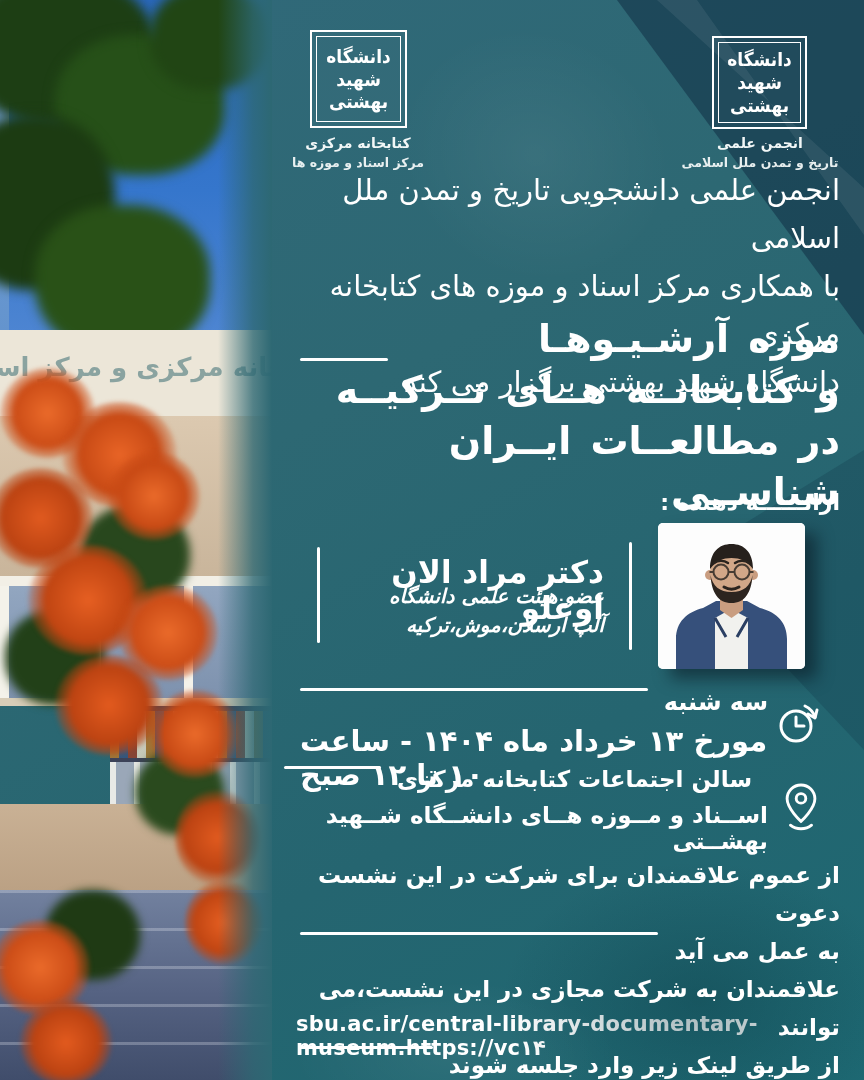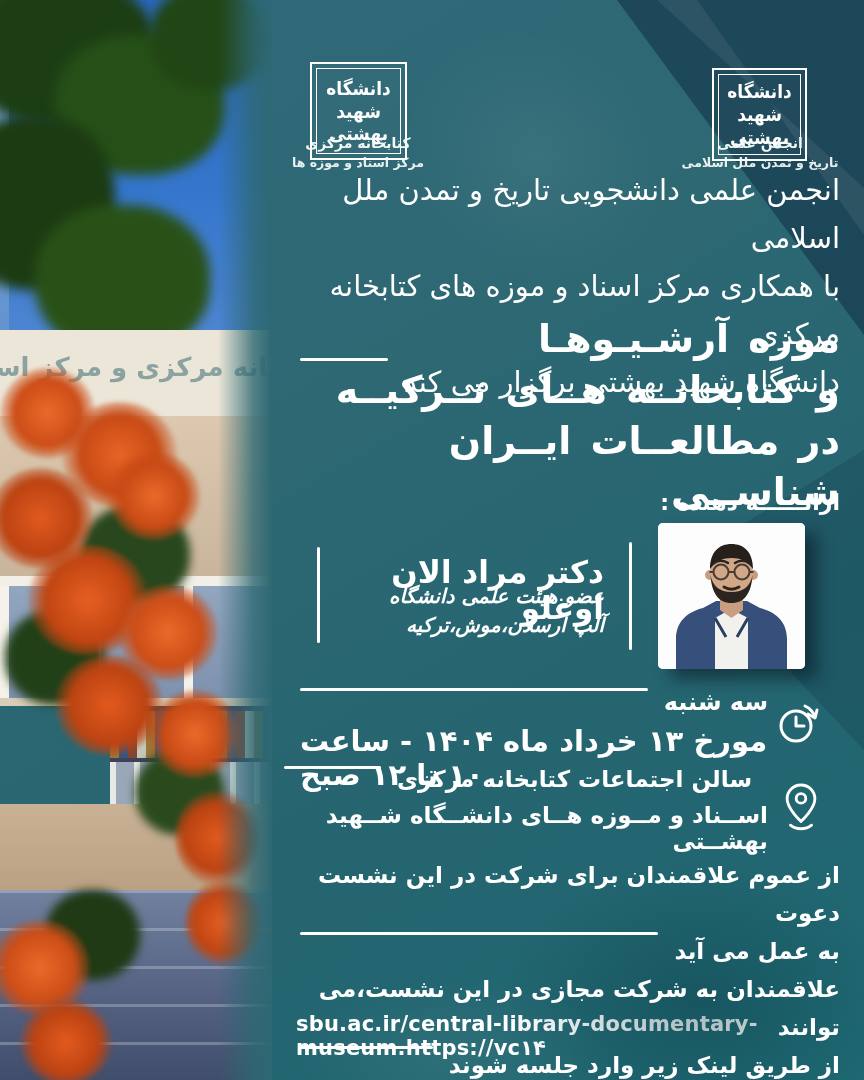--- a/index.html
+++ b/index.html
@@ -47,21 +47,21 @@
   .swash1{left:395px;top:30px;width:280px;height:250px;transform:rotate(28deg);
     background:radial-gradient(ellipse at center,rgba(255,255,255,.055),rgba(255,255,255,0) 70%);}
   .mid-shape{left:545px;top:420px;width:319px;height:420px;
     clip-path:polygon(319px 30px,140px 140px,319px 330px);background:rgba(10,40,58,.20);}
   .bottom-blob1{left:500px;top:860px;width:400px;height:280px;border-radius:50%;
     background:radial-gradient(ellipse at center,rgba(10,58,68,.38),rgba(10,58,68,0) 70%);}
   .bottom-blob2{left:290px;top:980px;width:330px;height:150px;border-radius:50%;
     background:radial-gradient(ellipse at center,rgba(255,255,255,.06),rgba(255,255,255,0) 70%);}
 
   
-  .emblem{z-index:6;border:2px solid #fff;padding:4px;background:rgba(255,255,255,.02);margin-top:32px;}
+  .emblem{z-index:6;border:2px solid #fff;padding:4px;background:rgba(255,255,255,.02);}
   .emblem-inner{width:100%;height:100%;border:1px solid #fff;display:flex;flex-direction:column;
     align-items:center;justify-content:center;direction:rtl;}
   .emblem-inner span{font-size:17px;font-weight:bold;line-height:1.35;transform:scaleY(1.12);}
   .logo-caption{z-index:6;text-align:center;direction:rtl;line-height:19px;color:#f2f7f7;}
   .logo-caption .c1{font-size:14px;font-weight:bold;}
   .logo-caption .c2{font-size:12.5px;font-weight:bold;opacity:.95;}
 
   
   .content{z-index:5;direction:rtl;}
   .rule{flex:1;height:3px;background:#fff;border-radius:2px;}

